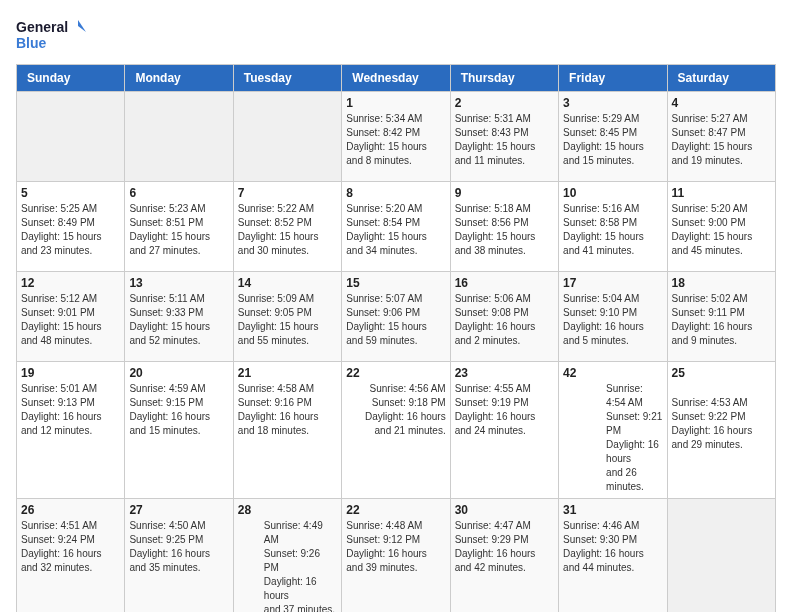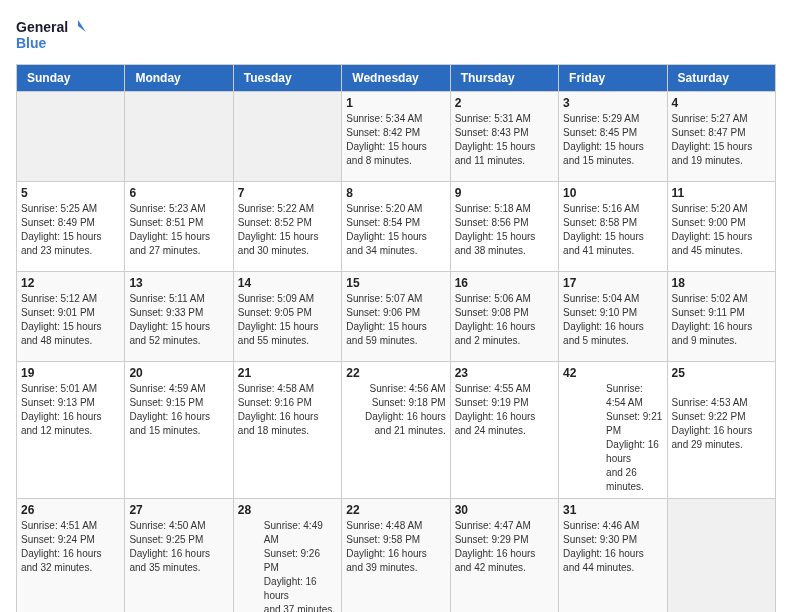--- a/index.html
+++ b/index.html
@@ -308,21 +308,21 @@
         <td>
           <span class="day-num">28</span>
           <div class="cell-info" style="white-space: pre-line; margin-left: 26px;">Sunrise: 4:49 AM
 Sunset: 9:26 PM
 Daylight: 16 hours
 and 37 minutes.</div>
         </td>
         <td>
           <span class="day-num">22</span>
           <div class="cell-info" style="white-space: pre-line;">Sunrise: 4:48 AM
-Sunset: 9:58 PM
+Sunset: 9:12 PM
 Daylight: 16 hours
 and 39 minutes.</div>
         </td>
         <td>
           <span class="day-num">30</span>
           <div class="cell-info" style="white-space: pre-line;">Sunrise: 4:47 AM
 Sunset: 9:29 PM
 Daylight: 16 hours
 and 42 minutes.</div>
         </td>

